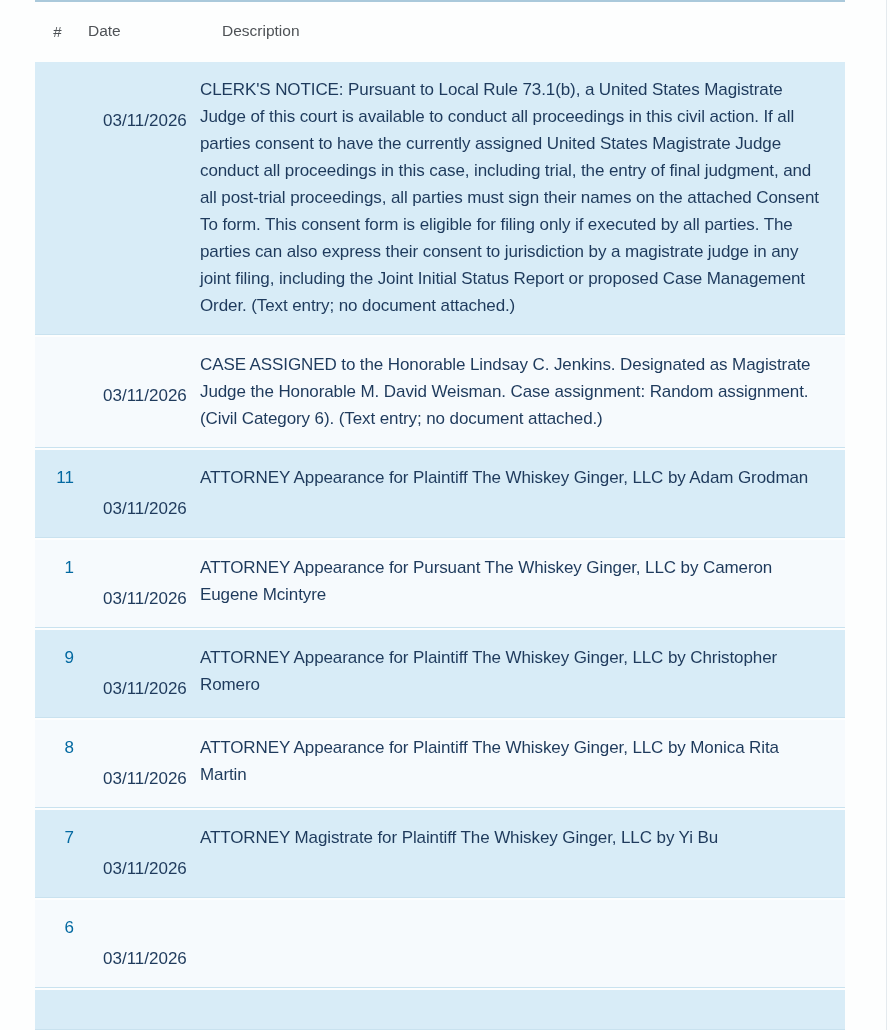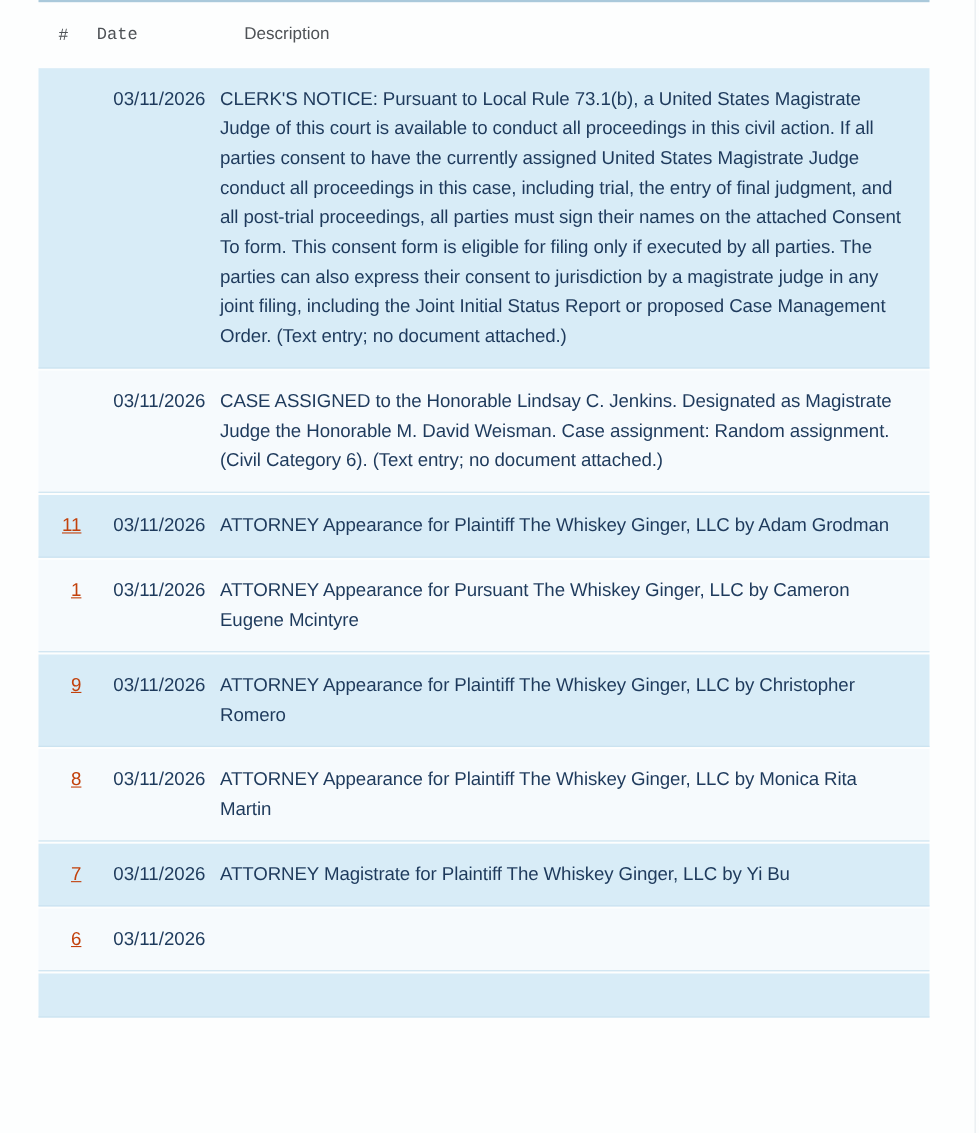--- a/index.html
+++ b/index.html
@@ -22,41 +22,40 @@
     display: grid;
     grid-template-columns: 45px 120px 1fr;
     align-items: center;
     height: 58px;
     color: #4e5256;
     font-size: 15.5px;
     background: transparent;
     margin-bottom: 2px;
   }
   .th-num { text-align: center; font-size: 15px; }
-  .th-date { padding-left: 8px; font-family: Liberation Mono, monospace; }
+  .th-date { padding-left: 8px; }
   .th-desc { padding-left: 22px; }
   .row {
     display: grid;
     grid-template-columns: 45px 120px 1fr;
     padding: 14px 0 15px 0;
     border-bottom: 1px solid #c9e2ef;
     margin-bottom: 2px;
     font-size: 17px;
     line-height: 27px;
     color: #1e3a5c;
   }
   .row-blue  { background: #d8ecf7; }
   .row-white { background: #f6fafd; }
   .cell-num {
     text-align: right;
     padding-right: 6px;
-    color: #c2410c;
-    text-decoration: underline;
+    color: #0369a1;
   }
-  .cell-date { padding-left: 23px; white-space: nowrap; }
+  .cell-date { padding-left: 23px; white-space: nowrap; margin-top: 31px; }
   .cell-desc { padding-right: 14px; max-width: 644px; letter-spacing: -0.1px; }
   .row-stub {
     height: 40px;
     padding: 0;
   }
 </style>
 </head>
 <body>
 
 <div class="page">

